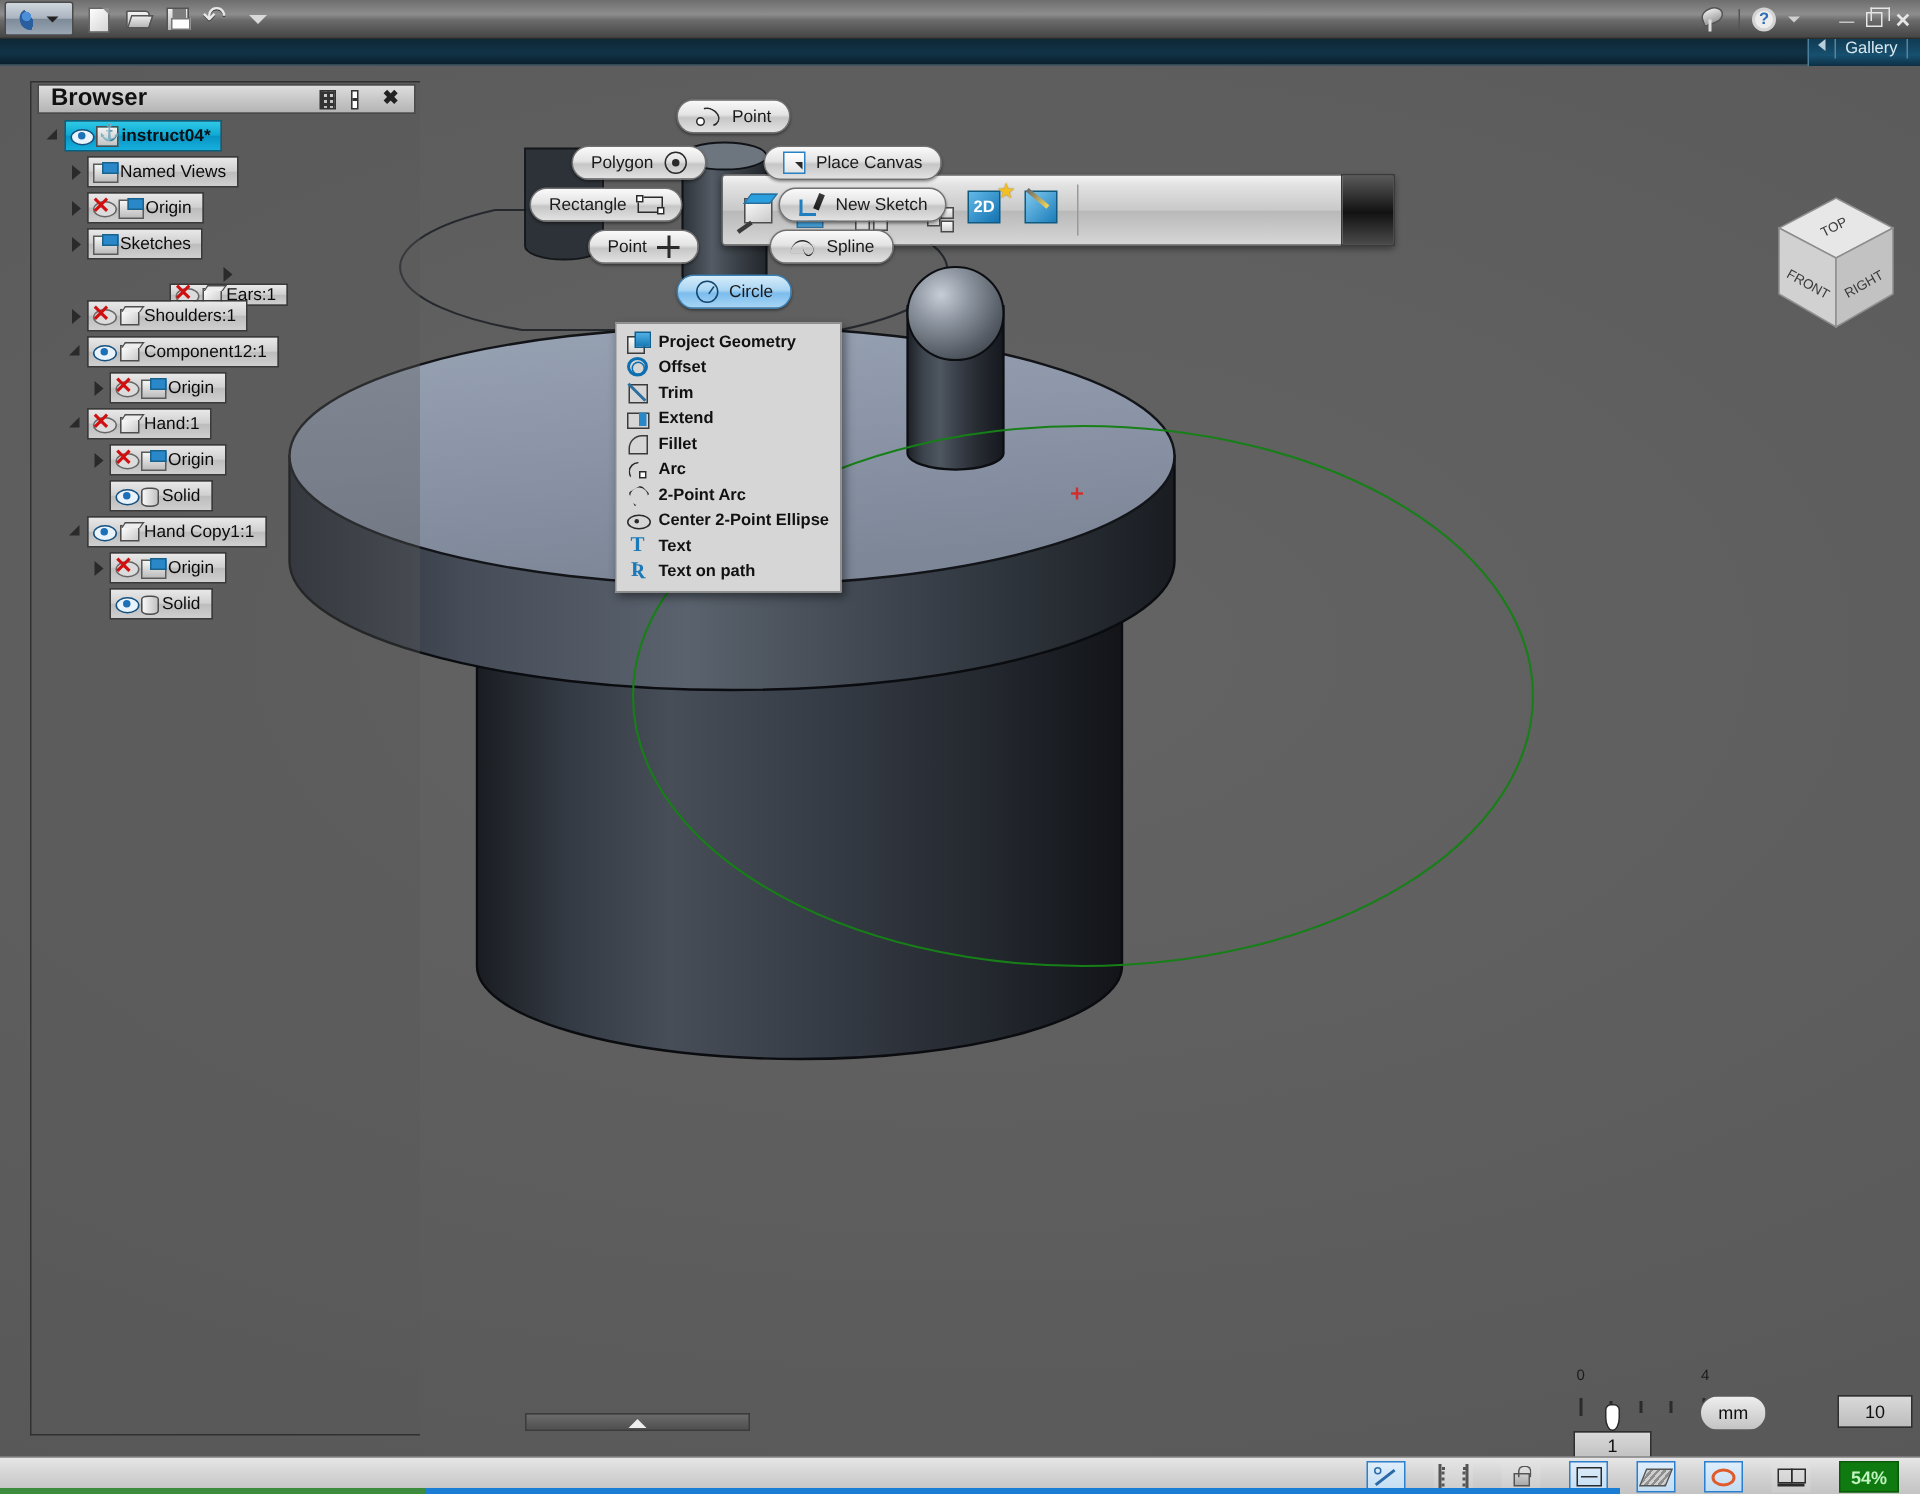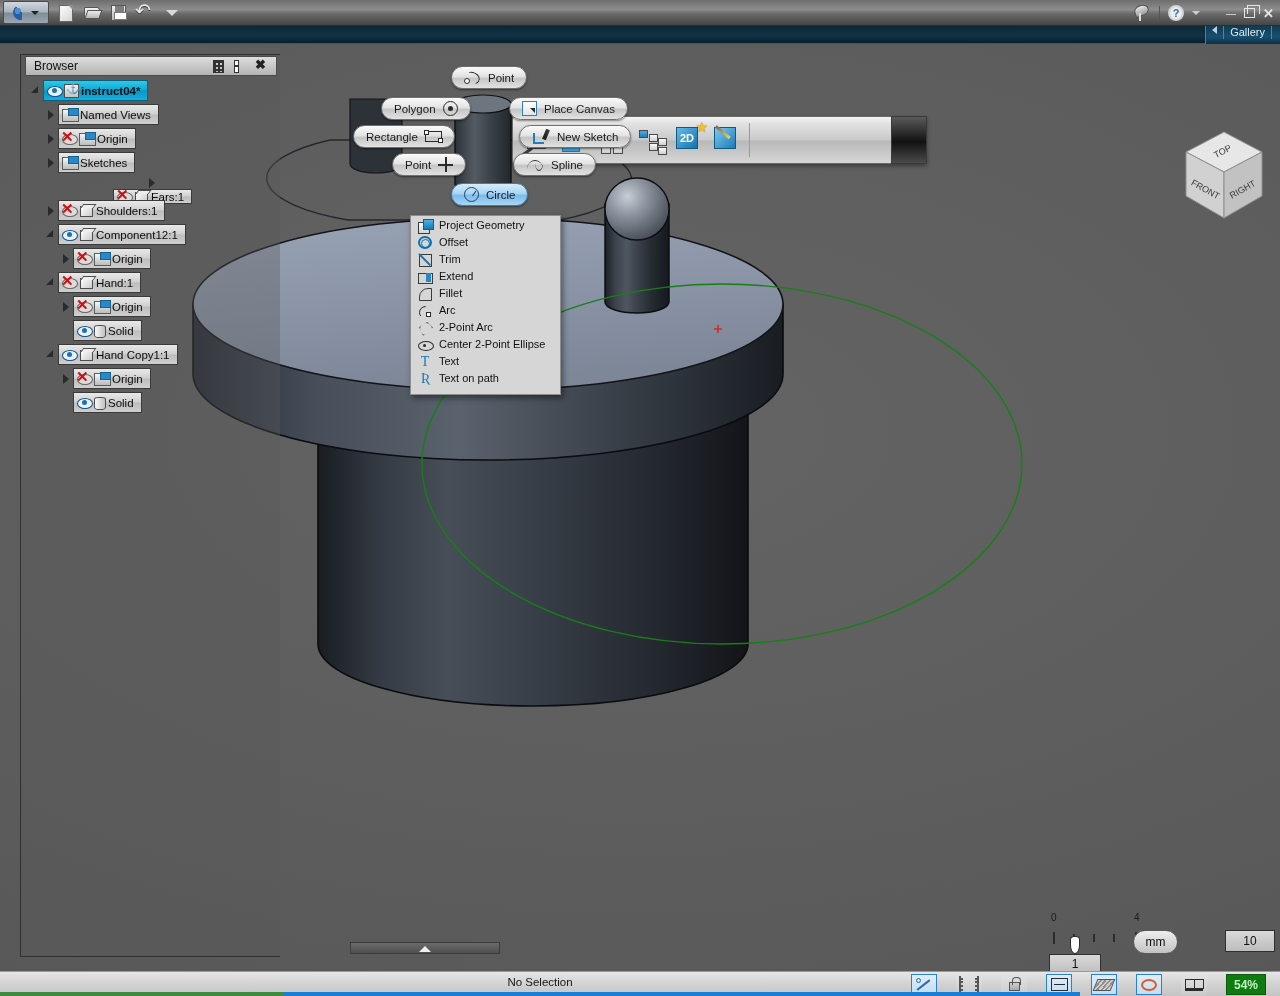--- a/index.html
+++ b/index.html
@@ -95,21 +95,21 @@
     border-left:1px solid #303030; border-top:1px solid #303030; border-bottom:1px solid #303030;
     background: rgba(90,90,90,0.35);
     pointer-events:none;
   }
   .browser-head {
     position:absolute; left:25px; top:12px; width:252px; height:20px;
     background: linear-gradient(to bottom,#dedede 0%,#c8c8c8 50%,#b4b4b4 100%);
     border:1px solid #4a4a4a;
     display:flex; align-items:center;
   }
-  .browser-head .bh-title { font-size:12px; font-weight:normal; color:#111; padding-left:8px; flex:1; }
+  .browser-head .bh-title { font-size:16px; font-weight:bold; color:#111; padding-left:8px; flex:1; }
   .bh-ico { width:18px; height:16px; position:relative; margin-right:3px; }
   .bh-grid { background: repeating-linear-gradient(to right, #333 0 2px, transparent 2px 4px), repeating-linear-gradient(to bottom, #333 0 2px, transparent 2px 4px); width:11px;height:13px; border:1px solid #333; margin-top:2px; }
   .bh-dots { width:5px; height:13px; border:1px solid #333; margin-top:2px; background:linear-gradient(#fff 0 40%, #333 40% 55%, #fff 55% 100%); }
   .bh-x { font-size:13px; font-weight:bold; color:#222; line-height:13px; }
 
   .tree { position:absolute; left:30px; top:36px; width:230px; }
   .trow { display:flex; align-items:center; height:21px; margin-bottom:3px; position:relative; }
   .twist { width:13px; height:13px; position:relative; flex:0 0 13px; }
   .twist.closed:after { content:""; position:absolute; left:3px; top:2px; width:0;height:0;
     border-top:5px solid transparent; border-bottom:5px solid transparent; border-left:6px solid #2a2a2a; }
@@ -192,21 +192,21 @@
   .g-canvas { width:15px;height:15px; background:linear-gradient(#fff,#e4e4e4); border:1.6px solid #2a82c4; position:relative; }
   .g-canvas:after { content:""; position:absolute; left:7px; bottom:2px; width:0;height:0;
     border-left:5px solid transparent; border-top:5px solid #2a2a2a; }
   .g-sketch { width:18px;height:15px; position:relative; }
   .g-sketch:before { content:""; position:absolute; left:1px; bottom:0; width:11px; height:1.8px; background:#1e7ec0; }
   .g-sketch:after { content:""; position:absolute; left:1px; bottom:0; width:1.8px; height:11px; background:#1e7ec0; }
   .g-sketch i { position:absolute; right:2px; top:0; width:4px; height:11px; background:linear-gradient(#3a3a3a,#1b1b1b); transform:rotate(22deg); }
 
   
   .ftoolbar {
-    position:absolute; left:512px; top:72px; width:415px; height:48px;
+    position:absolute; left:481px; top:72px; width:449px; height:48px;
     background: linear-gradient(to bottom,#f4f4f4 0%,#e2e2e2 14%,#c9c9c9 50%,#b9b9b9 52%,#d6d6d6 100%);
     border:1px solid #6a6a6a; border-radius:3px;
     display:flex; align-items:center; padding-left:8px; gap:6px;
     box-shadow:0 2px 4px rgba(0,0,0,0.4);
   }
   .tb-sep { width:1px; height:34px; background:#9a9a9a; }
   .tb-btn { width:32px; height:34px; position:relative; }
 
   .tbi-cube3 { position:absolute; left:2px; top:5px; width:26px; height:24px; }
   .tbi-paintcube:before { content:""; position:absolute; left:4px; top:4px; width:17px;height:15px; background:linear-gradient(150deg,#fdfdfd,#c9c9c9); border:1px solid #4e4e4e; }
@@ -240,21 +240,21 @@
     background: linear-gradient(to bottom,#5a5a5a 0%,#1c1c1c 46%,#121212 54%,#4a4a4a 100%);
     border:1px solid #3a3a3a; }
 
   
   .ctxmenu {
     position:absolute; left:410px; top:171px; width:151px;
     background:#d6d6d6; border:1px solid #8e8e8e;
     box-shadow: 2px 3px 6px rgba(0,0,0,0.45);
     padding:3px 0 5px 0;
   }
-  .ctxitem { display:flex; height:17px; padding-left:7px; gap:7px; font-size:11px; color:#111; }
+  .ctxitem { display:flex; align-items:center; height:17px; padding-left:7px; gap:7px; font-size:11px; color:#111;font-weight:bold; }
   .cicon { width:14px; height:14px; position:relative; flex:0 0 14px; }
 
   .ci-proj:before { content:""; position:absolute; left:0; top:3px; width:10px;height:10px; background:linear-gradient(#fbfbfb,#d4d4d4); border:1px solid #3b3b3b; }
   .ci-proj:after { content:""; position:absolute; left:5px; top:0; width:9px;height:9px; background:linear-gradient(#51aee4,#1579b5); border:1px solid #0f5e8c; }
   .ci-offset { width:13px;height:13px; border:2px solid #0d6fb0; border-radius:50%; position:relative; }
   .ci-offset:after { content:""; position:absolute; left:1px; top:1px; width:7px;height:7px; border:1.5px solid #0d6fb0; border-radius:50%; }
   .ci-trim:before { content:""; position:absolute; left:1px; top:1px; width:11px;height:11px; border:1px solid #3b3b3b; }
   .ci-trim:after { content:""; position:absolute; left:0px; top:1px; width:1.6px; height:16px; background:#2c6f9e; transform:rotate(-45deg); transform-origin:top; }
   .ci-ext:before { content:""; position:absolute; left:0; top:3px; width:13px;height:9px; border:1.4px solid #3b3b3b; }
   .ci-ext:after { content:""; position:absolute; left:8px; top:3px; width:5px;height:9px; background:#2a86c4; }
@@ -706,21 +706,20 @@
       <div class="sb-tick" style="left:90px; top:20px;"></div>
       <div class="sb-marker" style="left:25px; top:24px;"></div>
       <div class="sb-box" style="left:4px; top:42px;">1</div>
       <div class="sb-unit">mm</div>
       <div class="sb-zoom">10</div>
     </div>
 
   </div>
 
   <div class="statusbar">
-    <div class="status-text">No Selection</div>
     <div class="sb-icons">
       <div class="sbi on">
           <span class="sg-line"></span>
         </div>
       <div class="sbi">
           <span class="sg-snap"></span>
         </div>
       <div class="sbi">
           <span class="sg-lock"></span>
         </div>

